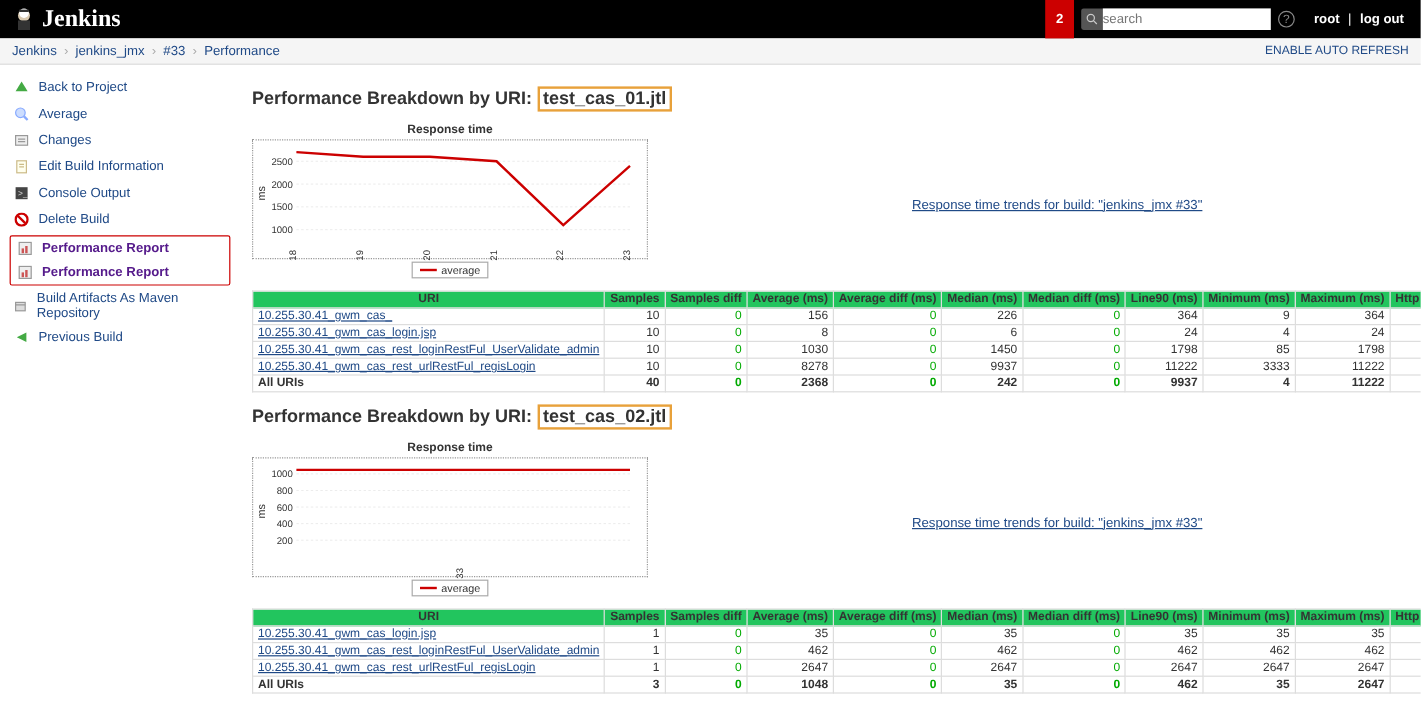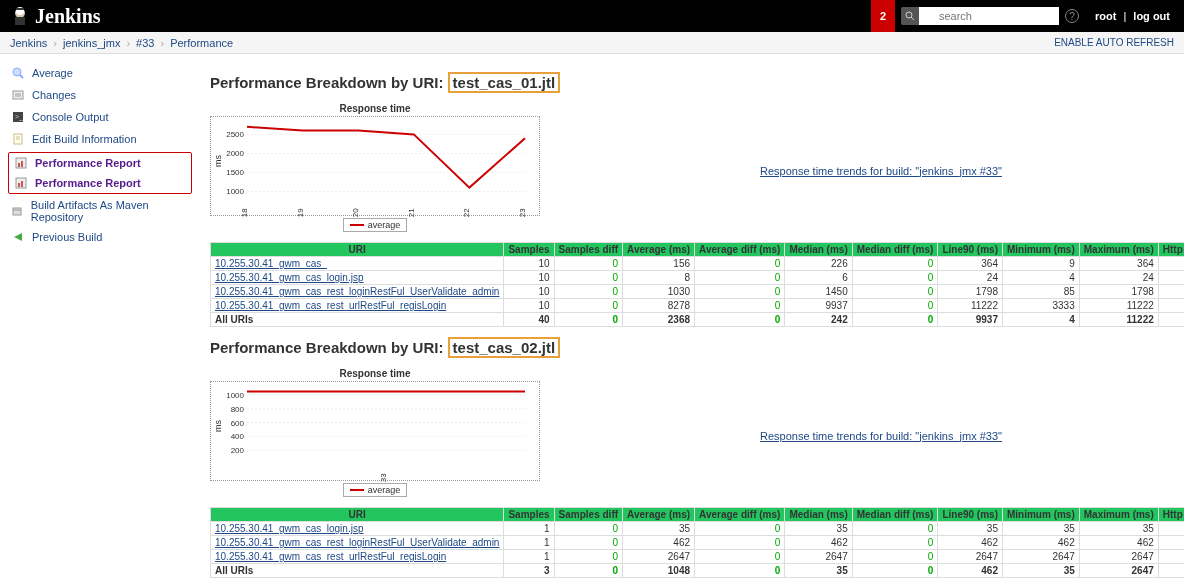--- a/index.html
+++ b/index.html
@@ -4,21 +4,21 @@
 <style>
 * { box-sizing: border-box; margin: 0; padding: 0; }
 body { font-family: Helvetica, Arial, sans-serif; font-size: 11px; background: #fff; color: #333; width: 1184px; }
 .header { background: #000; height: 32px; display: flex; align-items: center; padding: 0 10px; }
 .logo-img { width: 20px; height: 20px; margin-right: 5px; }
 .logo-text { font-family: Georgia, serif; color: #fff; font-size: 20px; font-weight: bold; }
 .header-spacer { flex: 1; }
 .notif { background: #c00; color: #fff; font-weight: bold; width: 24px; height: 32px; display: flex; align-items: center; justify-content: center; }
 .search-wrap { display: flex; align-items: center; margin-left: 6px; }
 .search-icon-box { background: #555; width: 18px; height: 18px; display: flex; align-items: center; justify-content: center; border-radius: 2px 0 0 2px; }
-.search { width: 140px; height: 18px; border: none; background: #fff; font-size: 11px; padding: 0 20px; }
+.search { width: 140px; height: 18px; border: none; background: #fff; font-size: 11px; padding: 0 0; }
 .help-icon { width: 14px; height: 14px; border: 1px solid #888; border-radius: 50%; color: #888; font-size: 10px; display: flex; align-items: center; justify-content: center; margin-left: 6px; }
 .header-links { color: #fff; font-size: 11px; margin-left: 12px; }
 .header-links a { color: #fff; text-decoration: none; margin: 0 4px; font-weight: bold; }
 .breadcrumbs { height: 22px; border-bottom: 1px solid #ddd; background: #f5f5f5; padding: 0 10px; display: flex; align-items: center; font-size: 11px; }
 .breadcrumbs a { color: #204a87; text-decoration: none; }
 .breadcrumbs .sep { color: #aaa; margin: 0 6px; }
 .auto-refresh { margin-left: auto; color: #204a87; font-size: 10px; }
 .container { display: flex; }
 .sidebar { width: 200px; padding: 8px 4px; }
 .side-item { display: flex; align-items: center; padding: 3px 6px; font-size: 11px; color: #204a87; cursor: pointer; }
@@ -89,54 +89,71 @@
     <span class="sep">›</span>
   <a>Performance</a>
   <a class="auto-refresh">ENABLE AUTO REFRESH</a>
 </div>
 
 <div class="container">
   <div class="sidebar">
     <div class="side-item">
         <span class="icon">
           <svg width="12" height="12">
+            <path d="M6 1 L11 9 L1 9 Z" fill="#4a4"></path>
+          </svg>
+        </span>
+        <span>Back to Project</span>
+      </div>
+    <div class="side-item">
+        <span class="icon">
+          <svg width="12" height="12">
             <circle cx="5" cy="5" r="4" stroke="#8af" fill="#cdf"></circle>
             <line x1="8" y1="8" x2="11" y2="11" stroke="#8af" stroke-width="2"></line>
           </svg>
         </span>
         <span>Average</span>
       </div>
     <div class="side-item">
         <span class="icon">
           <svg width="12" height="12">
             <rect x="1" y="2" width="10" height="8" fill="#eee" stroke="#999"></rect>
             <line x1="3" y1="5" x2="9" y2="5" stroke="#999"></line>
             <line x1="3" y1="7" x2="9" y2="7" stroke="#999"></line>
           </svg>
         </span>
         <span>Changes</span>
       </div>
     <div class="side-item">
         <span class="icon">
           <svg width="12" height="12">
-            <rect x="1" y="1" width="10" height="10" fill="#444"></rect>
-            <text x="3" y="8" fill="#ccc" font-size="7">&gt;_</text>
-          </svg>
-        </span>
-        <span>Console Output</span>
-      </div>
-    <div class="side-item">
-        <span class="icon">
-          <svg width="12" height="12">
             <rect x="2" y="1" width="8" height="10" fill="#ffe" stroke="#cb8"></rect>
             <line x1="4" y1="4" x2="8" y2="4" stroke="#cb8"></line>
             <line x1="4" y1="6" x2="8" y2="6" stroke="#cb8"></line>
           </svg>
         </span>
         <span>Edit Build Information</span>
+      </div>
+    <div class="side-item">
+        <span class="icon">
+          <svg width="12" height="12">
+            <rect x="1" y="1" width="10" height="10" fill="#444"></rect>
+            <text x="3" y="8" fill="#ccc" font-size="7">&gt;_</text>
+          </svg>
+        </span>
+        <span>Console Output</span>
+      </div>
+    <div class="side-item">
+        <span class="icon">
+          <svg width="12" height="12">
+            <circle cx="6" cy="6" r="5" fill="#fff" stroke="#c00" stroke-width="2"></circle>
+            <line x1="3" y1="3" x2="9" y2="9" stroke="#c00" stroke-width="2"></line>
+          </svg>
+        </span>
+        <span>Delete Build</span>
       </div>
     <div class="perf-box">
       <div class="side-item">
           <span class="icon">
             <svg width="12" height="12">
               <rect x="1" y="1" width="10" height="10" fill="#eee" stroke="#999"></rect>
               <rect x="3" y="6" width="2" height="4" fill="#c55"></rect>
               <rect x="6" y="4" width="2" height="6" fill="#c55"></rect>
             </svg>
           </span>

